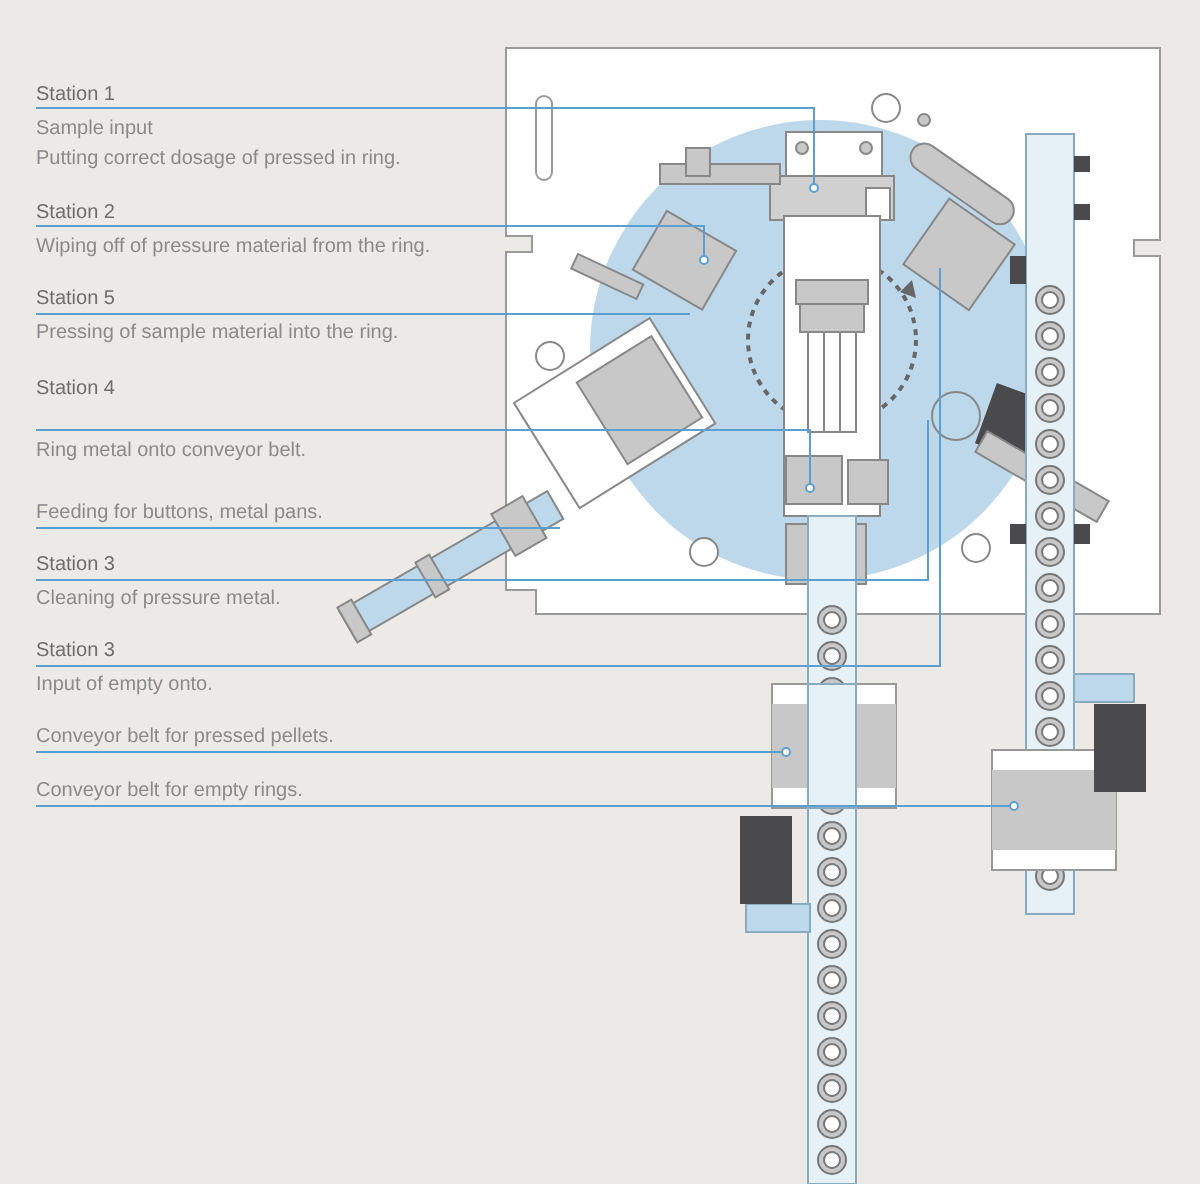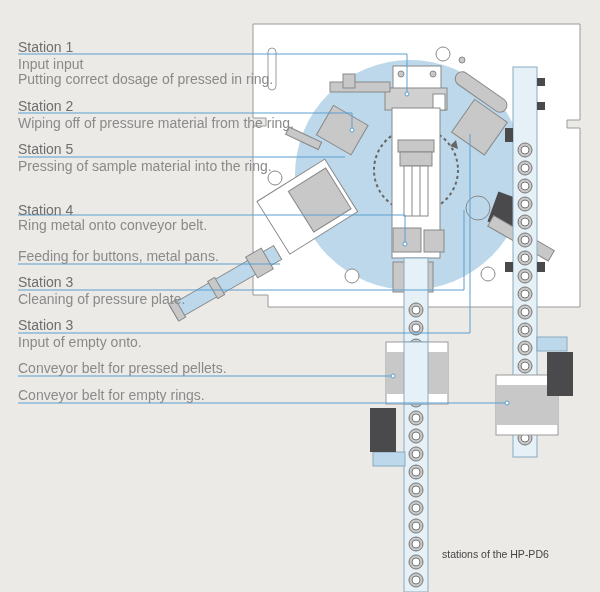--- a/index.html
+++ b/index.html
@@ -1,18 +1,18 @@
 <!DOCTYPE html>
 <html><head>
 <meta charset="utf-8">
 <style>
   html,body{margin:0;padding:0;}
   body{width:600px;height:592px;background:#ebeae6;position:relative;overflow:hidden;font-family:"Liberation Sans",sans-serif;}
   #diagram{position:absolute;left:0;top:0;width:600px;height:592px;}
-  .lbl{position:absolute;left:18px;font-size:14px;color:#8a8a8a;white-space:nowrap;line-height:13px;}
+  .lbl{position:absolute;left:18px;font-size:10px;color:#8a8a8a;white-space:nowrap;line-height:13px;}
   .lbl.head{color:#6e6e6e;}
   .caption{position:absolute;left:442px;top:546px;font-size:10.5px;color:#444;line-height:16px;}
 </style>
 </head>
 <body>
 
 <svg id="diagram" viewBox="0 0 600 592" xmlns="http://www.w3.org/2000/svg">
 
   <path d="M253 24 H580 V120 H567 V128 H580 V307 H268 V295 H253 V126 H266 V118 H253 Z" fill="#fff" stroke="#9a9a9a" stroke-width="1"></path>
   <rect x="268" y="48" width="8" height="42" rx="4" fill="#fff" stroke="#9a9a9a"></rect>
@@ -183,31 +183,30 @@
   <g fill="#fff" stroke="#5b9fd0">
     <circle cx="407" cy="94" r="2"></circle>
       <circle cx="352" cy="130" r="2"></circle>
     <circle cx="405" cy="244" r="2"></circle>
       <circle cx="393" cy="376" r="2"></circle>
     <circle cx="507" cy="403" r="2"></circle>
   </g>
 </svg>
 
 <div class="lbl head" style="top:41px">Station 1</div>
-<div class="lbl" style="top:58px">Input input</div>
+<div class="lbl" style="top:58px">Sample input</div>
 <div class="lbl" style="top:73px">Putting correct dosage of pressed in ring.</div>
 <div class="lbl head" style="top:100px">Station 2</div>
 <div class="lbl" style="top:117px">Wiping off of pressure material from the ring.</div>
 <div class="lbl head" style="top:143px">Station 5</div>
 <div class="lbl" style="top:160px">Pressing of sample material into the ring.</div>
-<div class="lbl head" style="top:204px">Station 4</div>
+<div class="lbl head" style="top:188px">Station 4</div>
 <div class="lbl" style="top:219px">Ring metal onto conveyor belt.</div>
 <div class="lbl" style="top:250px">Feeding for buttons, metal pans.</div>
 <div class="lbl head" style="top:276px">Station 3</div>
-<div class="lbl" style="top:293px">Cleaning of pressure plate.</div>
+<div class="lbl" style="top:293px">Cleaning of pressure metal.</div>
 <div class="lbl head" style="top:319px">Station 3</div>
 <div class="lbl" style="top:336px">Input of empty onto.</div>
 <div class="lbl" style="top:362px">Conveyor belt for pressed pellets.</div>
 <div class="lbl" style="top:389px">Conveyor belt for empty rings.</div>
 
 <div class="caption">
-  <div>stations of the HP-PD6</div>
 </div>
 
 </body></html>

